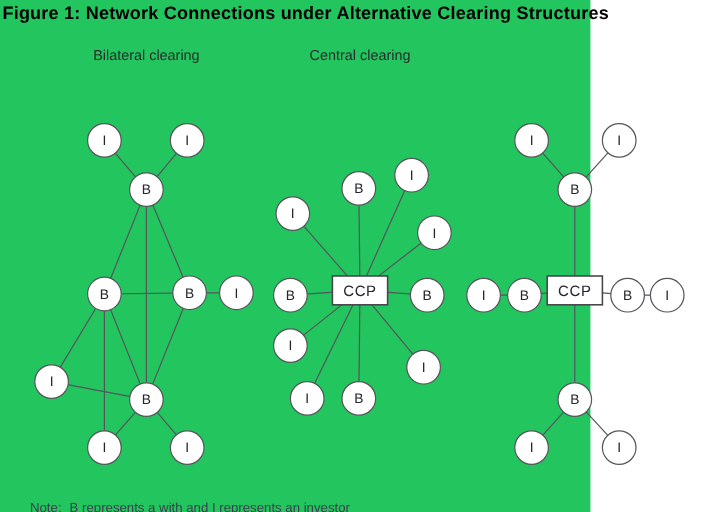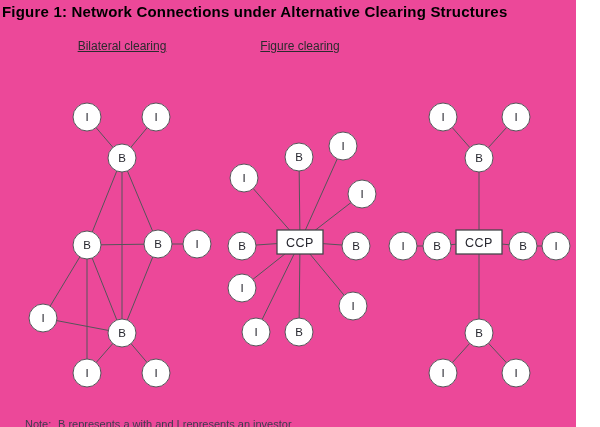--- a/index.html
+++ b/index.html
@@ -6,42 +6,41 @@
     margin: 0;
     padding: 0;
     background: #ffffff;
     width: 600px;
     height: 427px;
     font-family: "Liberation Sans", sans-serif;
     overflow: hidden;
   }
   .page {
     position: relative;
-    width: 576px;
+    width: 492px;
     height: 427px;
-    background: #ec4899;
+    background: #22c55e;
   }
   .figure-title {
     position: absolute;
     left: 2px;
     top: 3px;
     font-size: 15px;
     font-weight: bold;
     color: #000000;
     letter-spacing: 0.2px;
     white-space: nowrap;
   }
   .diagram-heading {
     position: absolute;
     top: 39px;
     font-size: 12px;
     line-height: 15px;
     color: #2b2b2e;
     text-align: center;
-    text-decoration: underline;
   }
   .heading-1 { left: 42px;  width: 160px; }
   .heading-2 { left: 220px; width: 160px; }
   .heading-3 { left: 420px; width: 122px; }
   #net-svg {
     position: absolute;
     left: 0;
     top: 0;
   }
   .note {
@@ -59,21 +58,21 @@
 </style>
 </head>
 <body>
 
 <div class="page">
 
   <div class="figure-title">Figure 1: Network Connections under Alternative Clearing Structures</div>
 
   <div class="diagram-heading heading-1">Bilateral clearing</div>
 
-  <div class="diagram-heading heading-2">Figure clearing</div>
+  <div class="diagram-heading heading-2">Central clearing</div>
 
 
   <svg id="net-svg" width="600" height="427" viewBox="0 0 600 427">
       <g>
         <line x1="87" y1="117" x2="122" y2="158" stroke="#55555a" stroke-width="1"></line>
         <line x1="156" y1="117" x2="122" y2="158" stroke="#55555a" stroke-width="1"></line>
         <line x1="122" y1="158" x2="87" y2="245" stroke="#55555a" stroke-width="1"></line>
         <line x1="122" y1="158" x2="158" y2="244" stroke="#55555a" stroke-width="1"></line>
         <line x1="122" y1="158" x2="122" y2="333" stroke="#55555a" stroke-width="1"></line>
         <line x1="87" y1="245" x2="158" y2="244" stroke="#55555a" stroke-width="1"></line>

